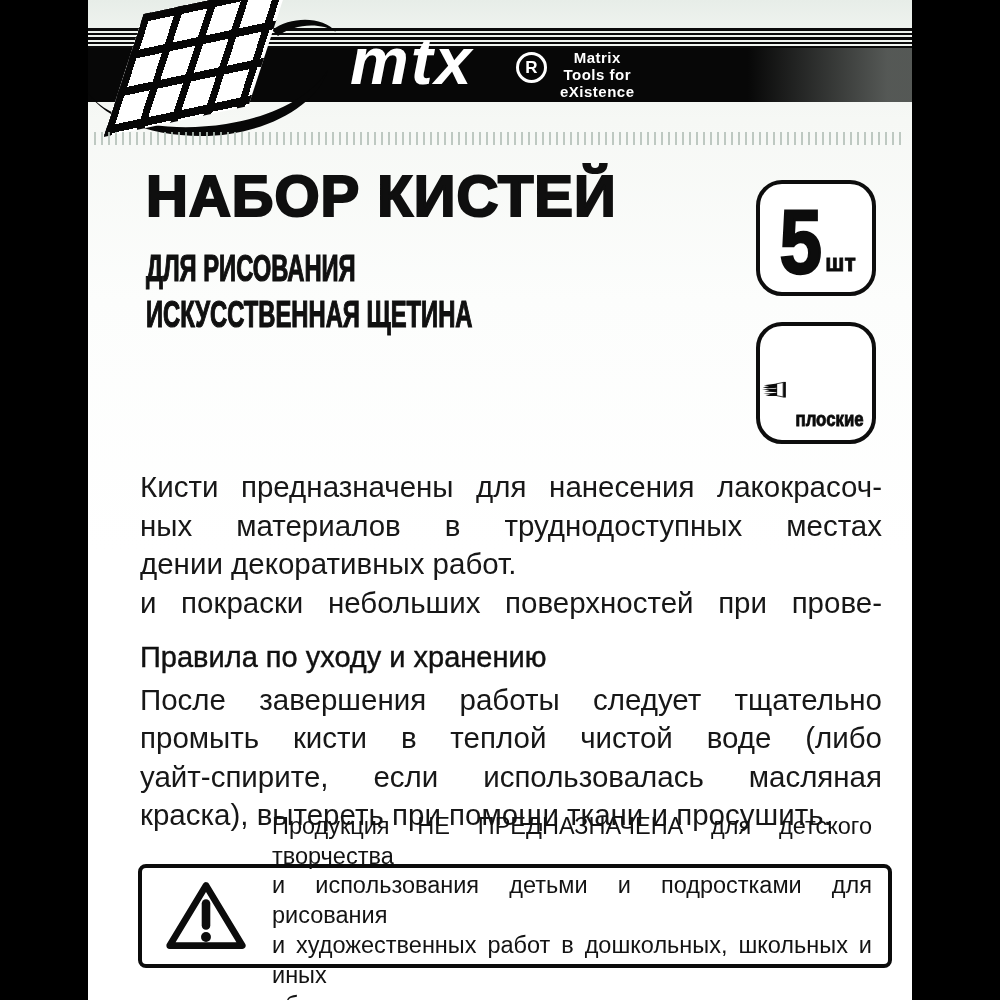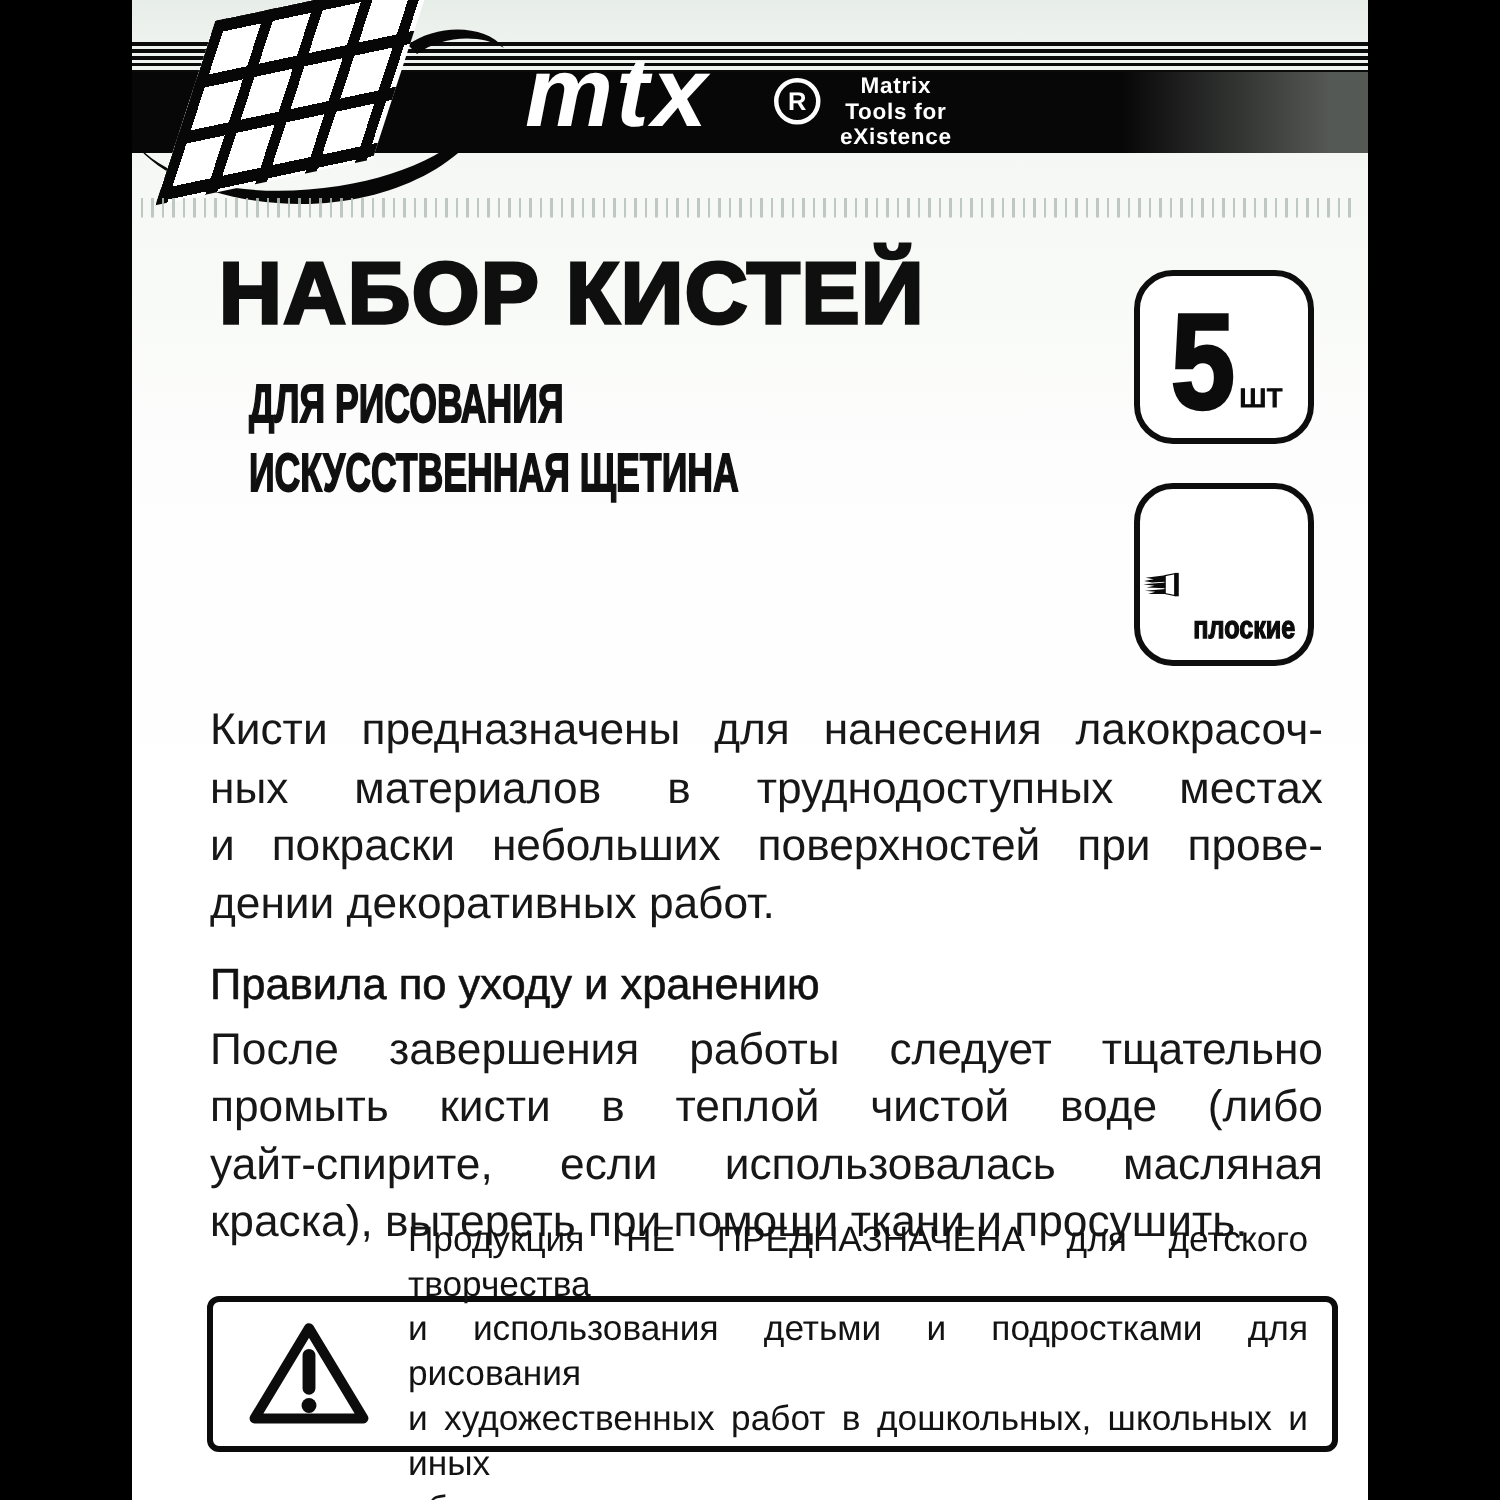--- a/index.html
+++ b/index.html
@@ -49,35 +49,35 @@
     position:absolute; top:132px; left:6px; right:6px; height:13px; opacity:.85;
     background:repeating-linear-gradient(90deg,#b4c0b8 0 1.6px,rgba(0,0,0,0) 1.6px 7px);
   }
 
   
   .title {
     position:absolute; left:58px; top:162px; color:#0f0f0f;
     font-size:58px; font-weight:bold; letter-spacing:1px; white-space:nowrap;
     -webkit-text-stroke:2.2px #0f0f0f;
   }
-  .subtitle { position:absolute; left:58px; top:246px;margin-left:20px; }
+  .subtitle { position:absolute; left:58px; top:246px; }
   .subtitle div {
     font-size:36px; font-weight:bold; color:#101010; line-height:46px; white-space:nowrap;
     -webkit-text-stroke:1.2px #101010;
     transform:scaleX(.66); transform-origin:left top;
   }
 
   
   .badge {
     position:absolute; left:668px; width:120px; background:#fff;
     border:4.5px solid #0d0d0d; border-radius:26px;
   }
   .badge.qty { top:180px; height:116px; display:flex; align-items:flex-end; justify-content:center; padding-bottom:12px; }
   .qty-value { font-size:90px; font-weight:bold; line-height:.82; letter-spacing:-2px; color:#0c0c0c; -webkit-text-stroke:2.5px #0c0c0c; transform:scaleX(.85); transform-origin:center bottom; }
-  .qty-unit { font-size:23px; font-weight:normal; color:#0c0c0c; -webkit-text-stroke:.8px #0c0c0c; margin-left:1px; margin-bottom:3px; }
+  .qty-unit { font-size:23px; font-weight:bold; color:#0c0c0c; -webkit-text-stroke:.8px #0c0c0c; margin-left:1px; margin-bottom:3px; }
   .badge.type { top:322px; height:122px; display:flex; flex-direction:row; align-items:center; }
   .badge.type svg { margin-top:14px; }
   .type-label { margin-top:auto; margin-bottom:9px; font-size:21px; font-weight:bold; color:#0c0c0c; -webkit-text-stroke:.9px #0c0c0c; transform:scaleX(.8); white-space:nowrap; }
 
   
   .copy { color:#171717; }
   .jline { text-align:justify; text-align-last:justify; white-space:normal; }
   .jline.last { text-align-last:left; }
 
   .intro { position:absolute; left:52px; top:468px; width:742px; font-size:29.5px; line-height:38.5px; }
@@ -137,22 +137,22 @@
         <polygon points="63,12 14,18 34,22 10,26 30,30 63,28" fill="#0a0a0a"></polygon>
         <polygon points="63,30 8,34 36,38 16,42 63,44" fill="#0a0a0a"></polygon>
         <polygon points="63,46 12,50 38,53 20,58 63,58" fill="#0a0a0a"></polygon>
       </svg>
       <div class="type-label">плоские</div>
     </div>
 
     <div class="intro copy">
       <div class="jline">Кисти предназначены для нанесения лакокрасоч-</div>
       <div class="jline">ных материалов в труднодоступных местах</div>
+      <div class="jline last">дении декоративных работ.</div>
       <div class="jline">и покраски небольших поверхностей при прове-</div>
-      <div class="jline last">дении декоративных работ.</div>
     </div>
 
     <div class="care copy">
       <div class="care-heading">Правила по уходу и хранению</div>
       <div class="jline">После завершения работы следует тщательно</div>
       <div class="jline">промыть кисти в теплой чистой воде (либо</div>
       <div class="jline">уайт-спирите, если использовалась масляная</div>
       <div class="jline last">краска), вытереть при помощи ткани и просушить.</div>
     </div>
 

